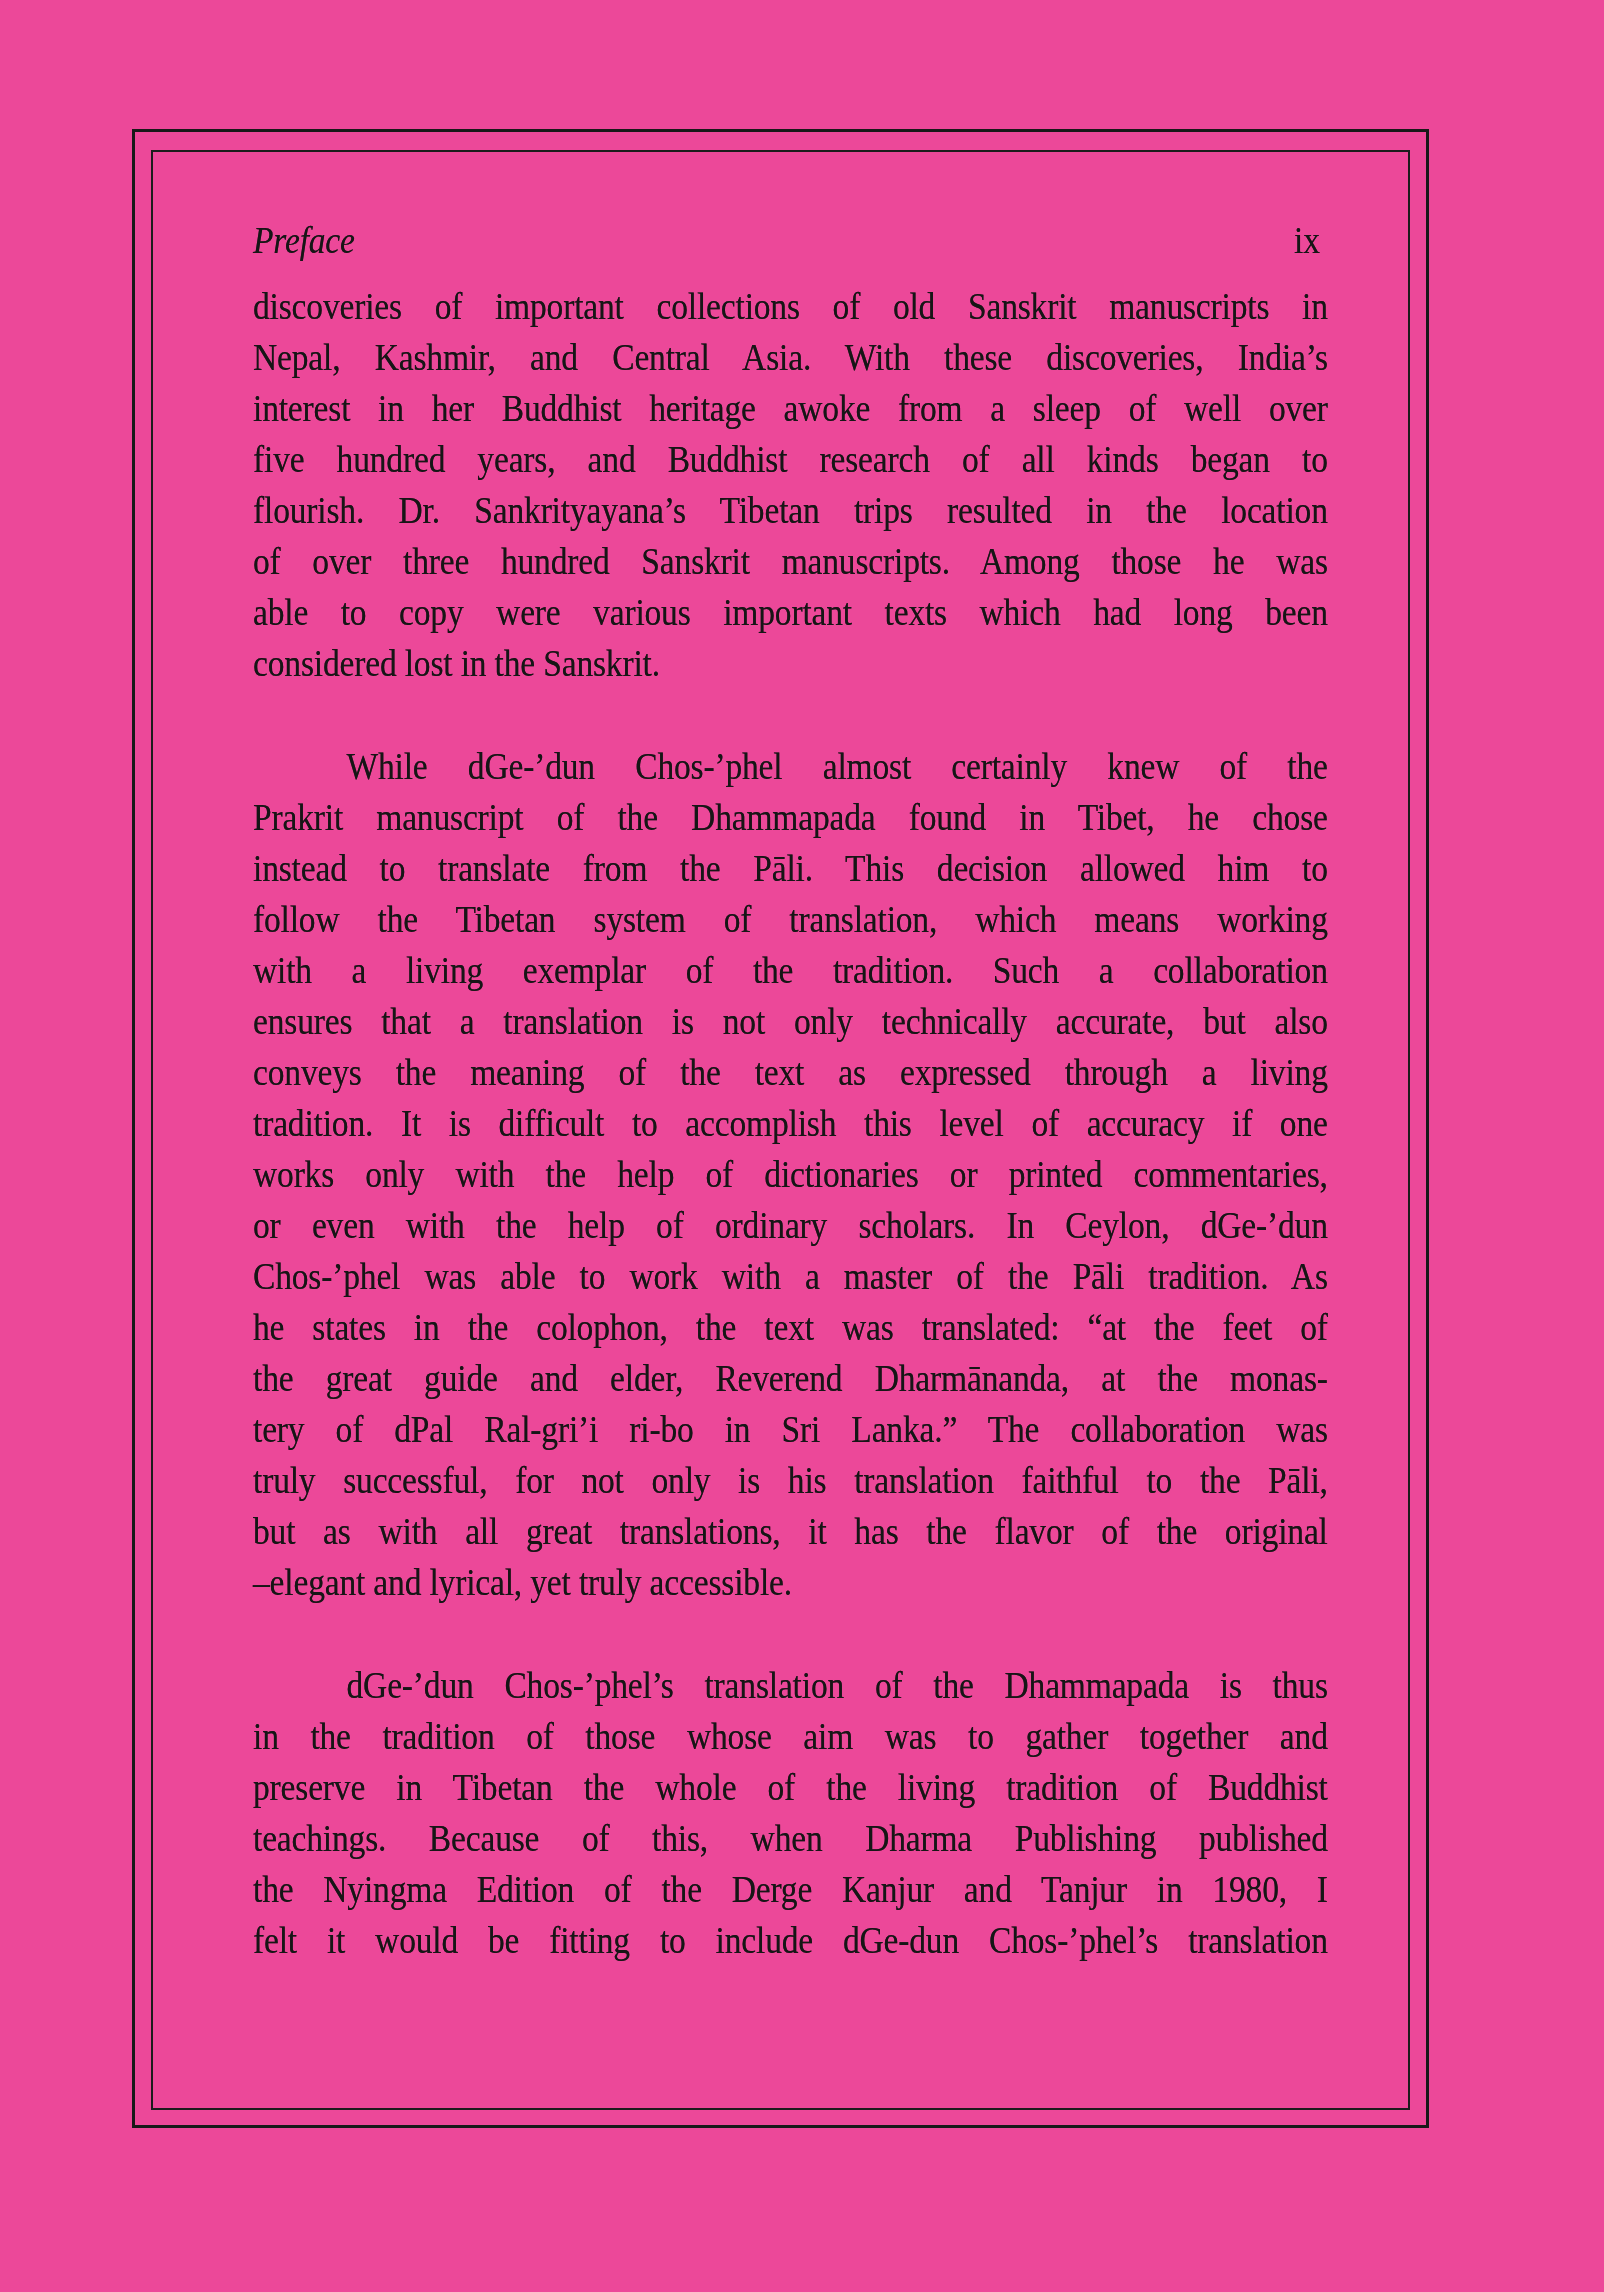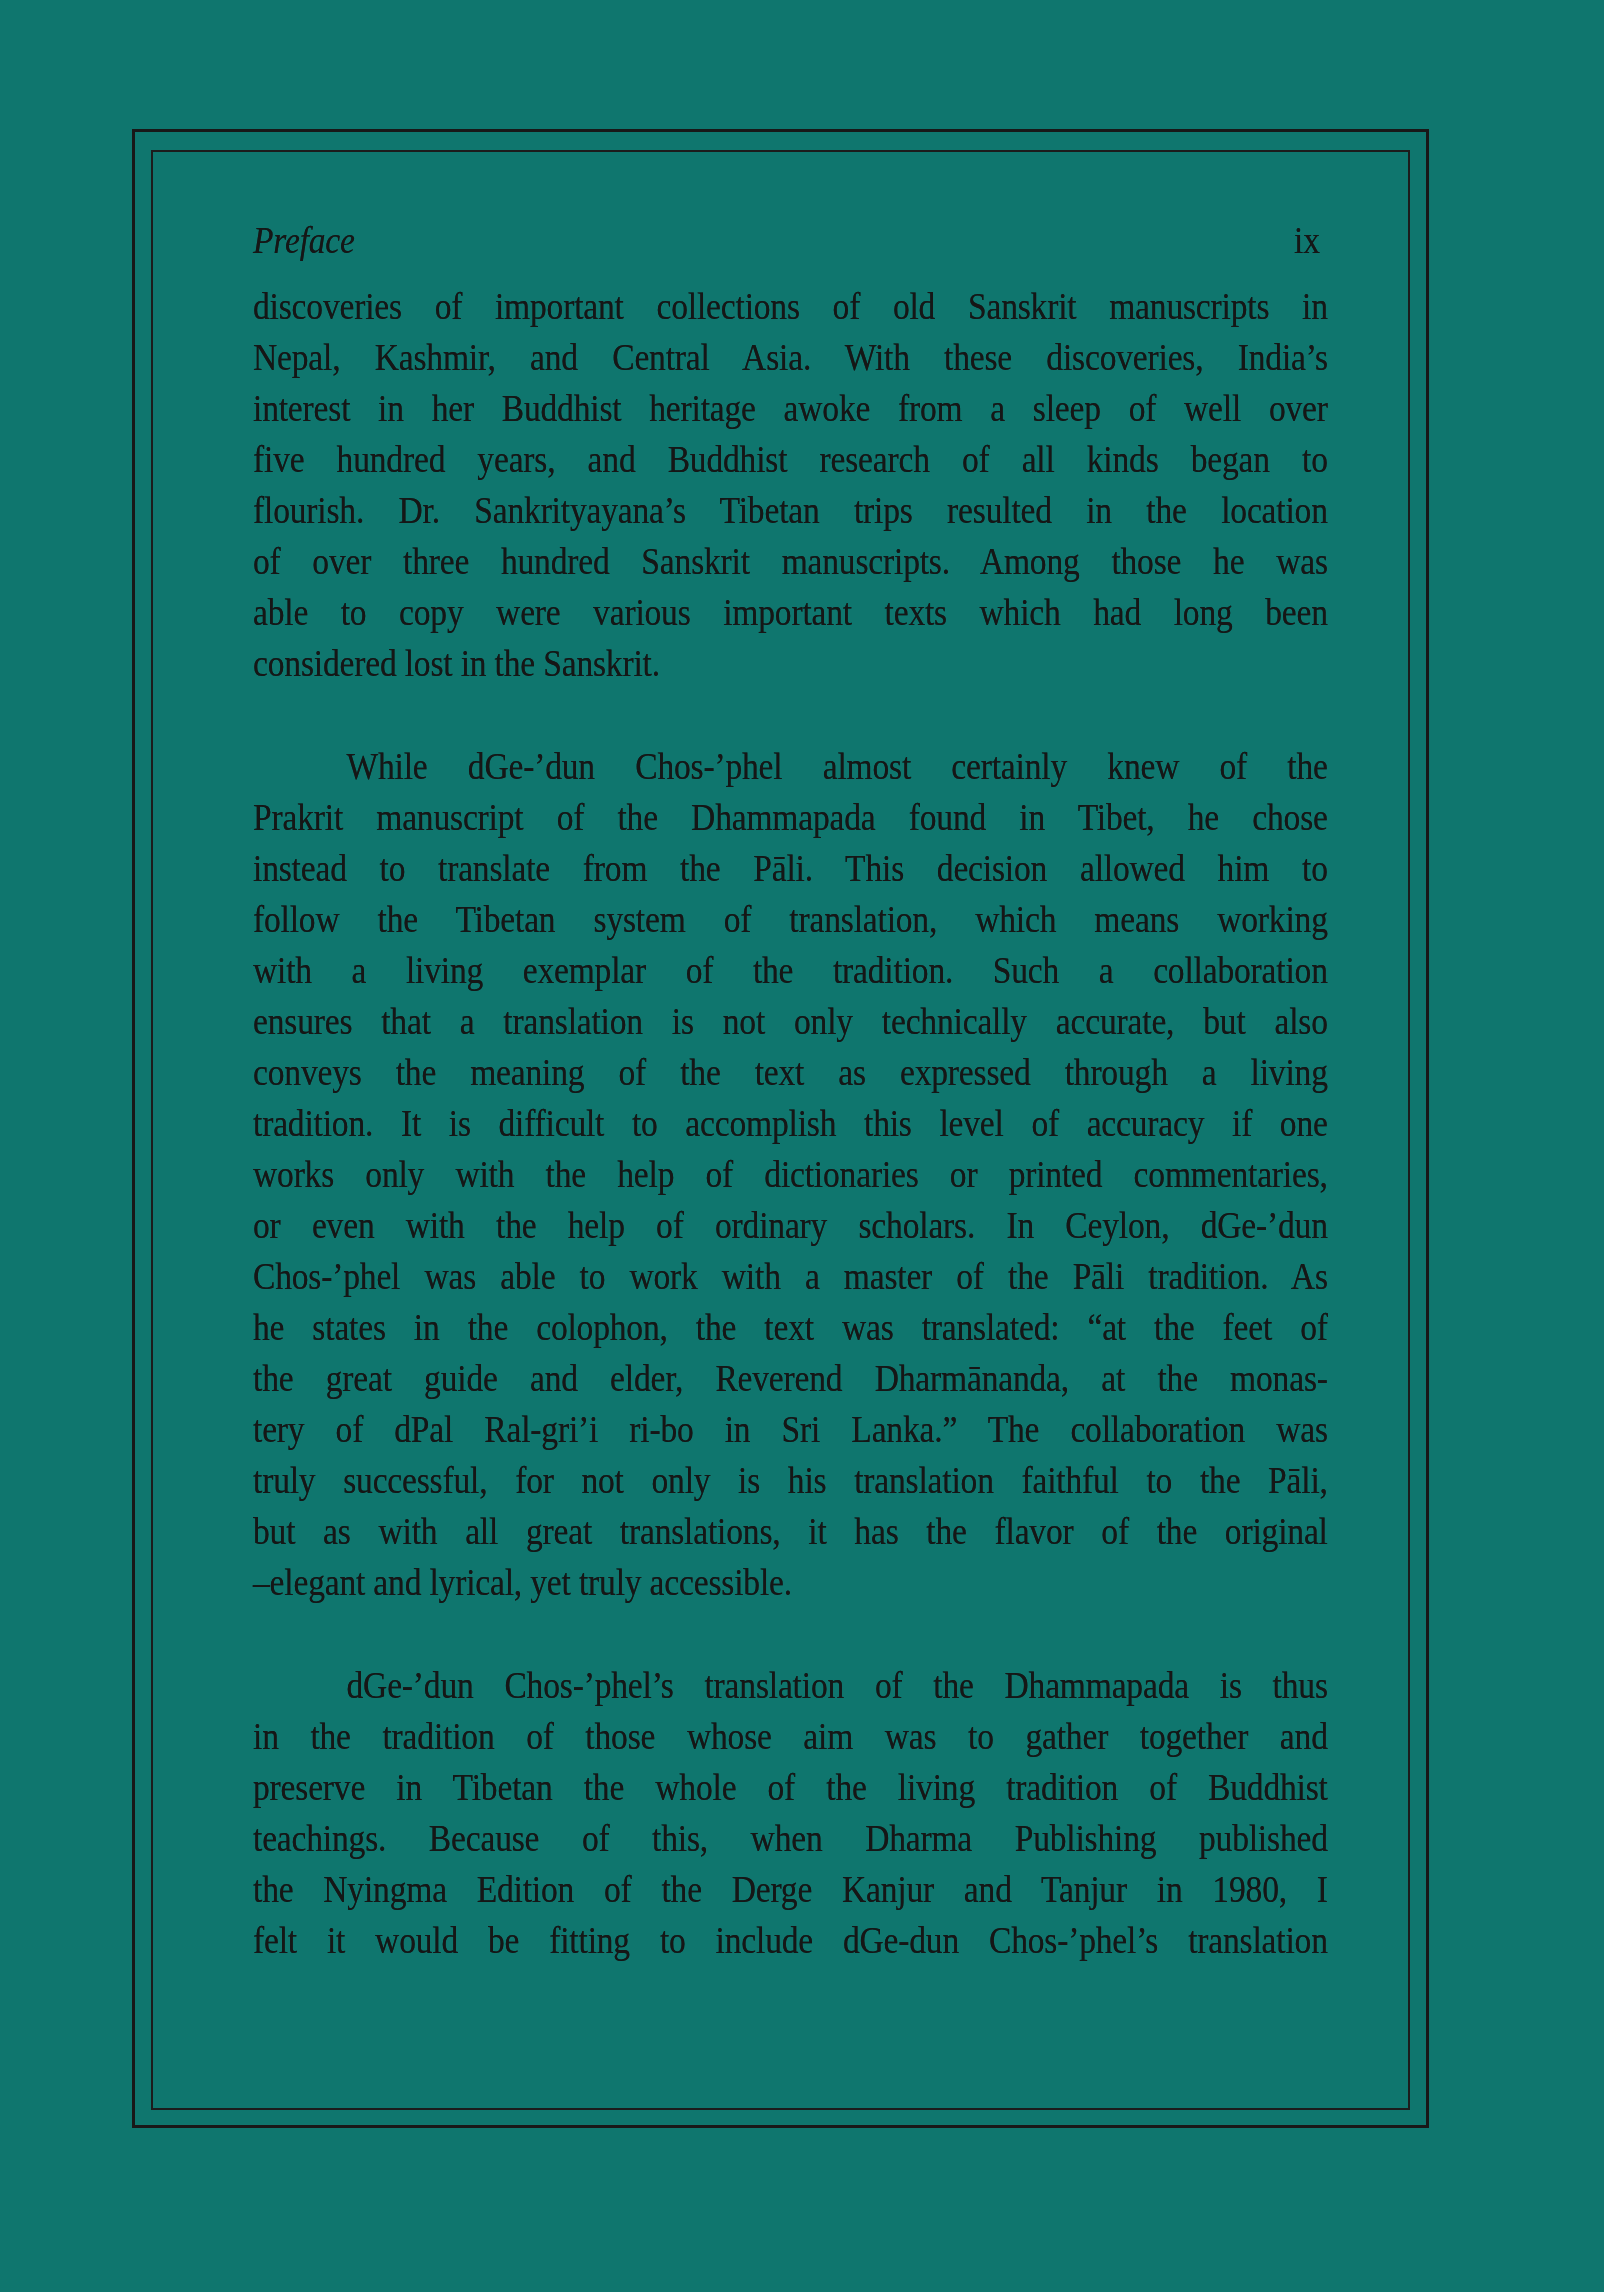--- a/index.html
+++ b/index.html
@@ -4,21 +4,21 @@
 <style>
   html, body {
     margin: 0;
     padding: 0;
     background: #ffffff;
   }
   .page {
     position: relative;
     width: 1605px;
     height: 2293px;
-    background: #0f766e;
+    background: #ec4899;
     overflow: hidden;
     font-family: "Liberation Serif", "DejaVu Serif", serif;
     color: #161616;
   }
   
   .frame-outer {
     position: absolute;
     left: 132px;
     top: 129px;
     width: 1297px;

